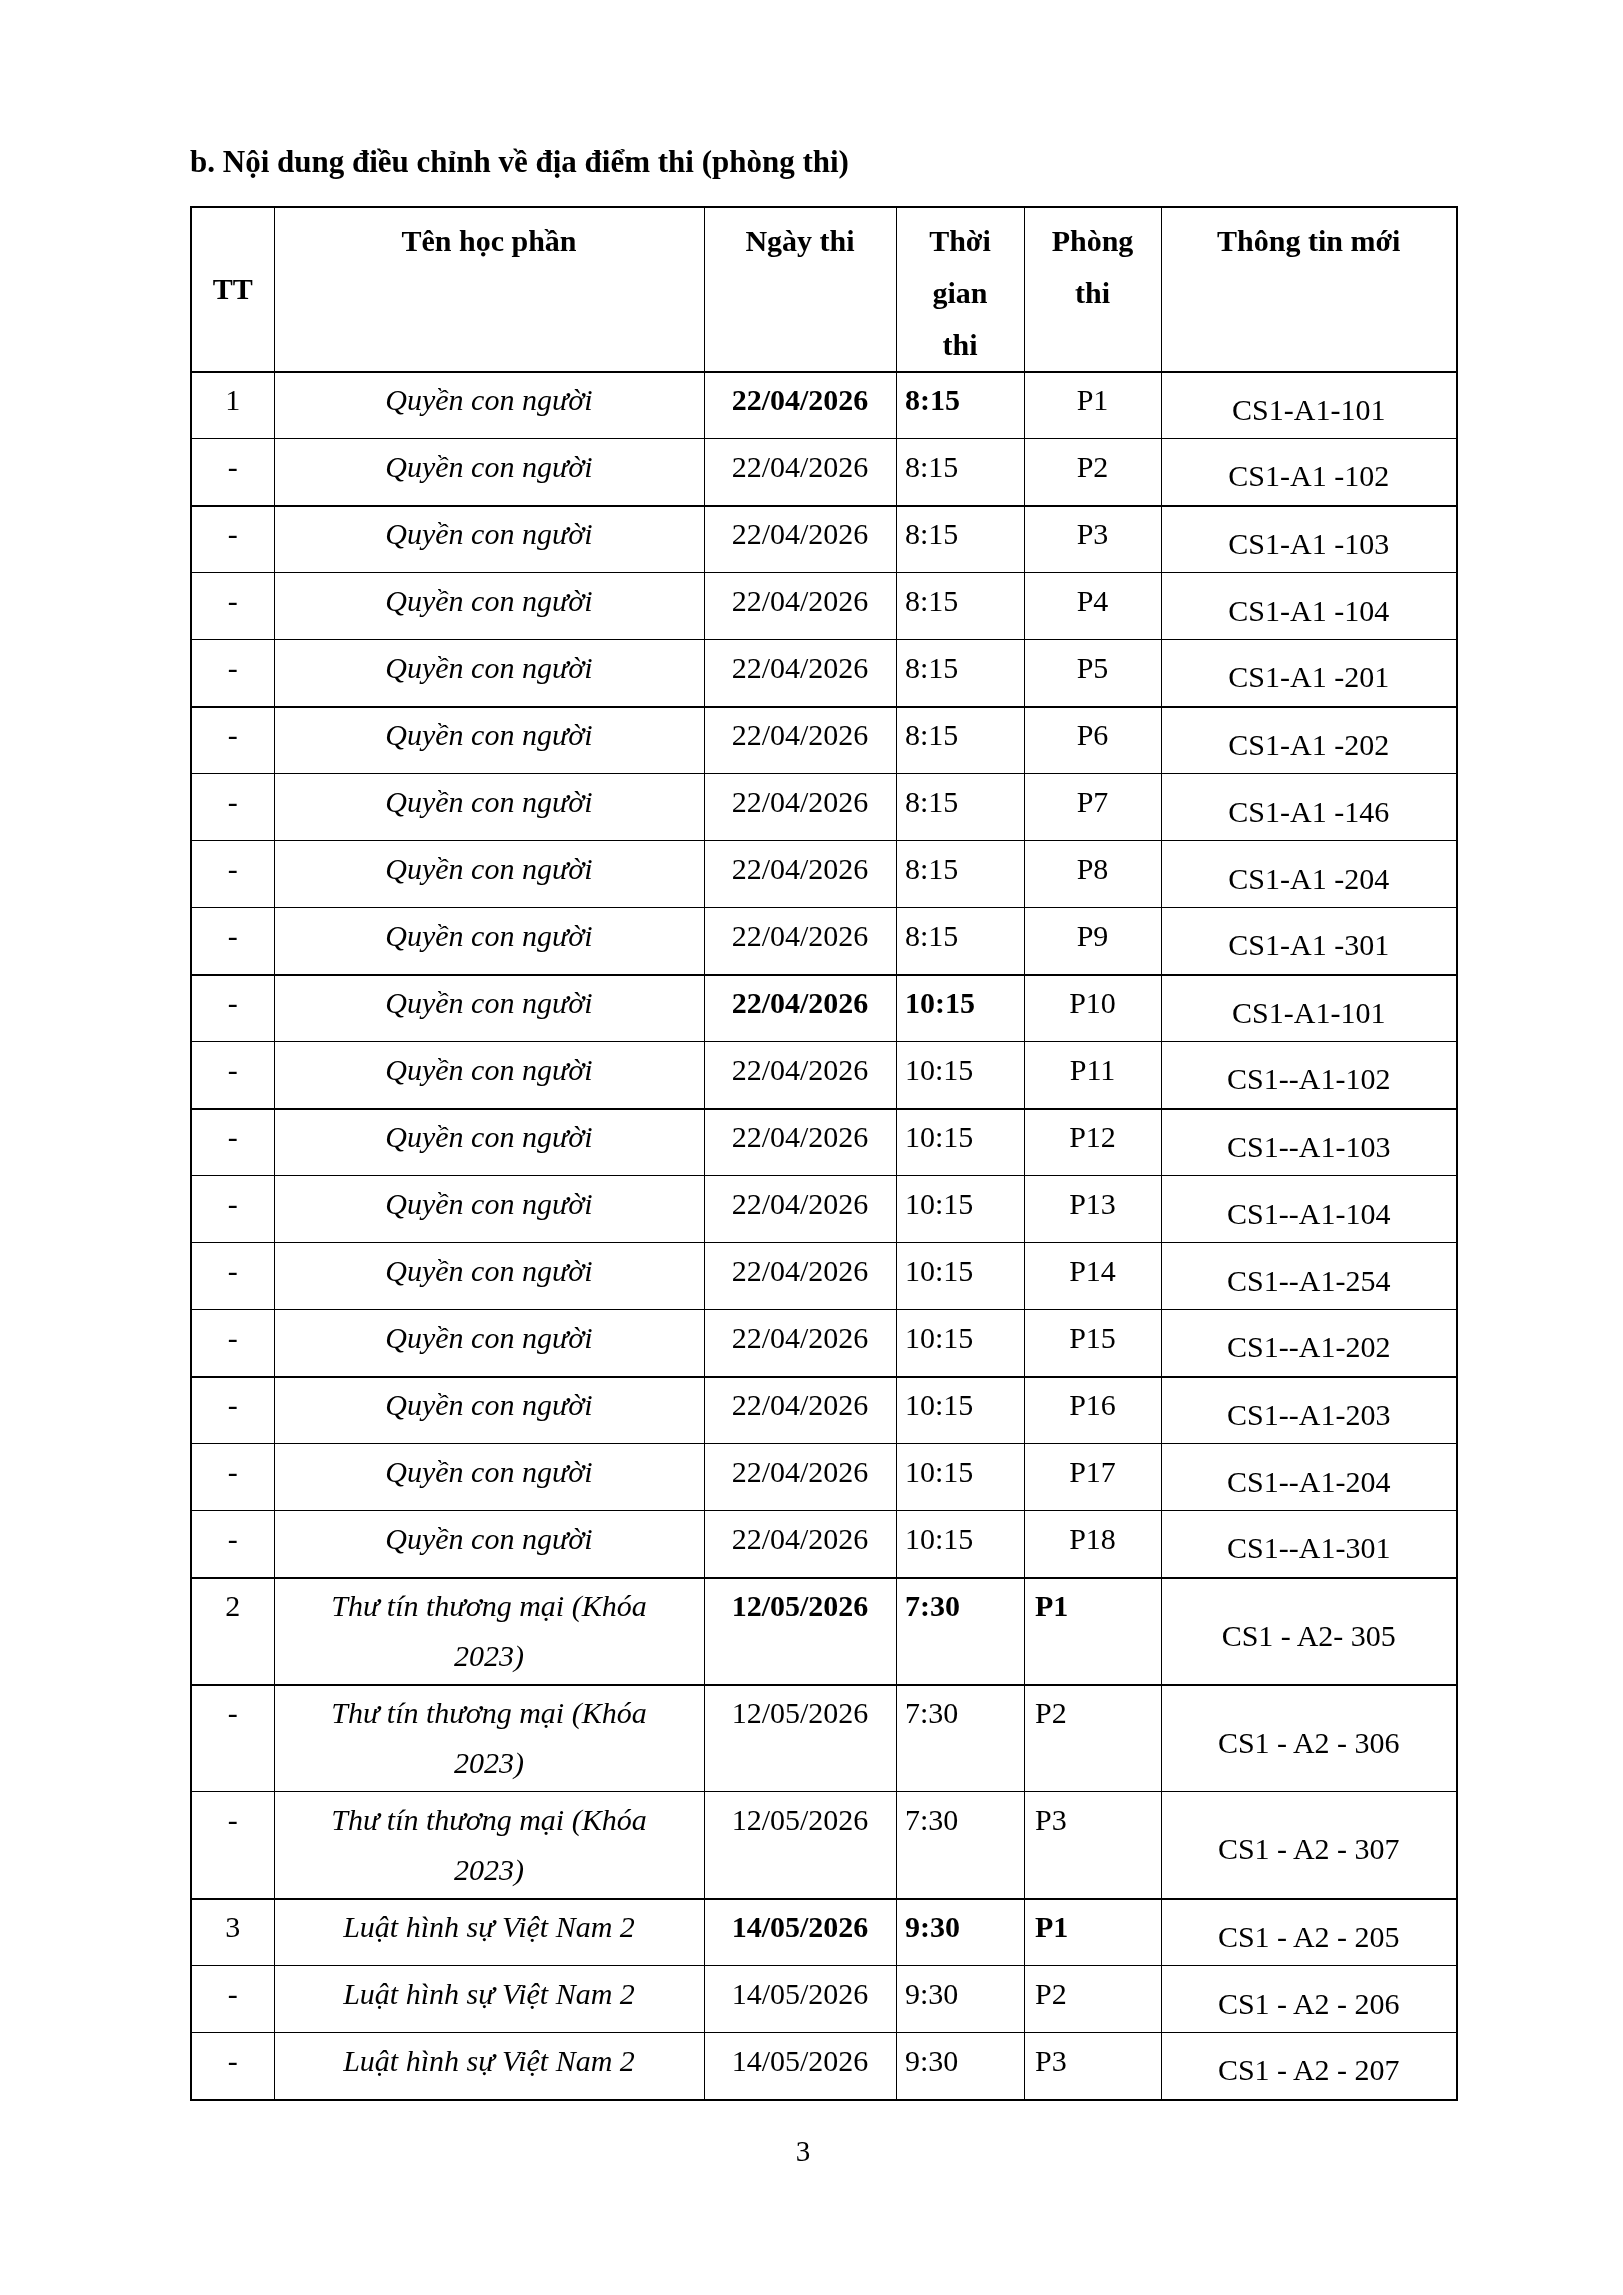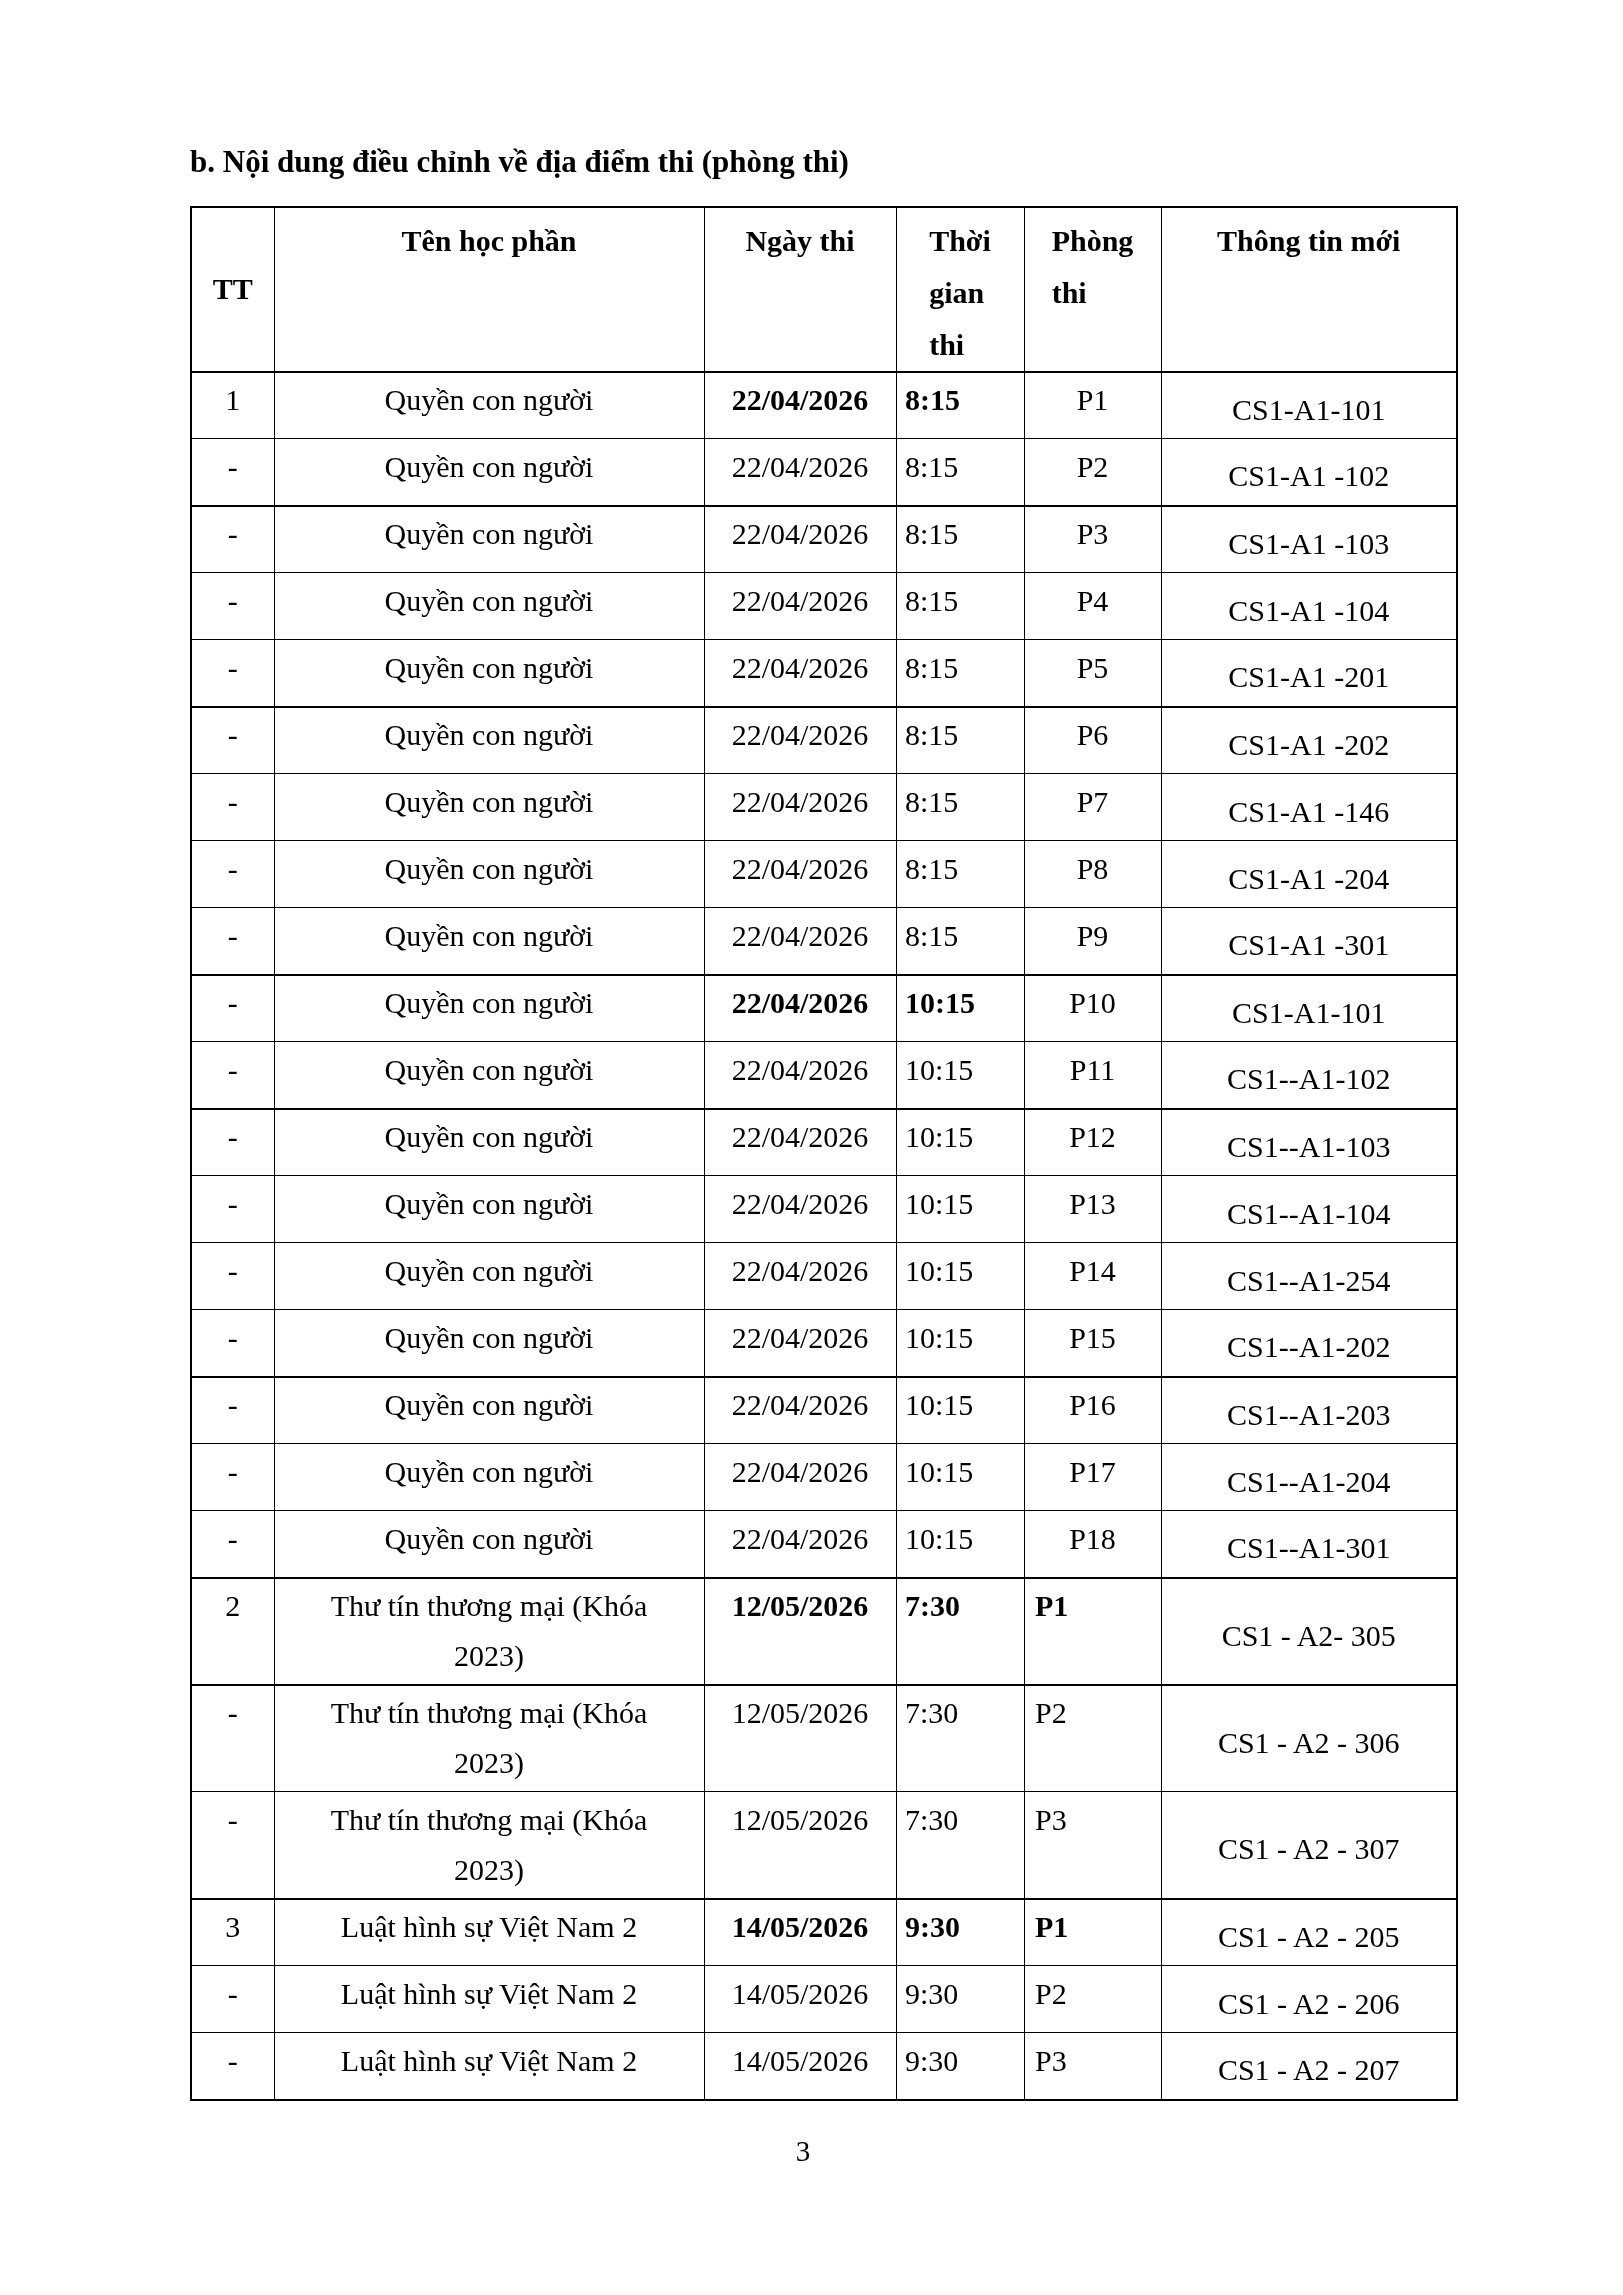--- a/index.html
+++ b/index.html
@@ -20,26 +20,26 @@
   col.c-time{width:128px;}
   col.c-room{width:137px;}
   col.c-info{width:296px;}
   th,td{border:1.3px solid #000;font-size:30px;overflow:hidden;}
   thead tr{height:155px;}
   th{
     font-weight:700;vertical-align:top;text-align:center;
     padding:6.5px 0 0 0;line-height:52px;border-bottom:2.6px solid #000;
   }
   th.h-tt{vertical-align:middle;padding:0;text-align:center;}
-  th .stack{display:inline-block;width:min-content;text-align:left;vertical-align:top;}
+  th .stack{display:inline-block;width:min-content;text-align:center;vertical-align:top;}
   tbody tr{height:67px;}
   tbody tr.tall{height:107px;}
   tbody tr.thick-top td{border-top:2.6px solid #000;}
   td{vertical-align:top;text-align:center;line-height:50px;padding:2.6px 0 0 0;}
-  td.f-course{padding-left:26px;padding-right:26px;}
+  td.f-course{padding-left:26px;padding-right:26px;font-style:italic;}
   td.f-time{text-align:left;padding-left:8.5px;margin-top:16px;}
   td.f-room.left{text-align:left;padding-left:10.5px;}
   td.f-info{vertical-align:middle;text-align:center;padding-top:9.2px;}
   td.b{font-weight:700;}
   .page-number{
     margin-top:34px;text-align:center;font-size:29px;line-height:33px;
     position:relative;left:31px;
   }
 </style>
 </head>

